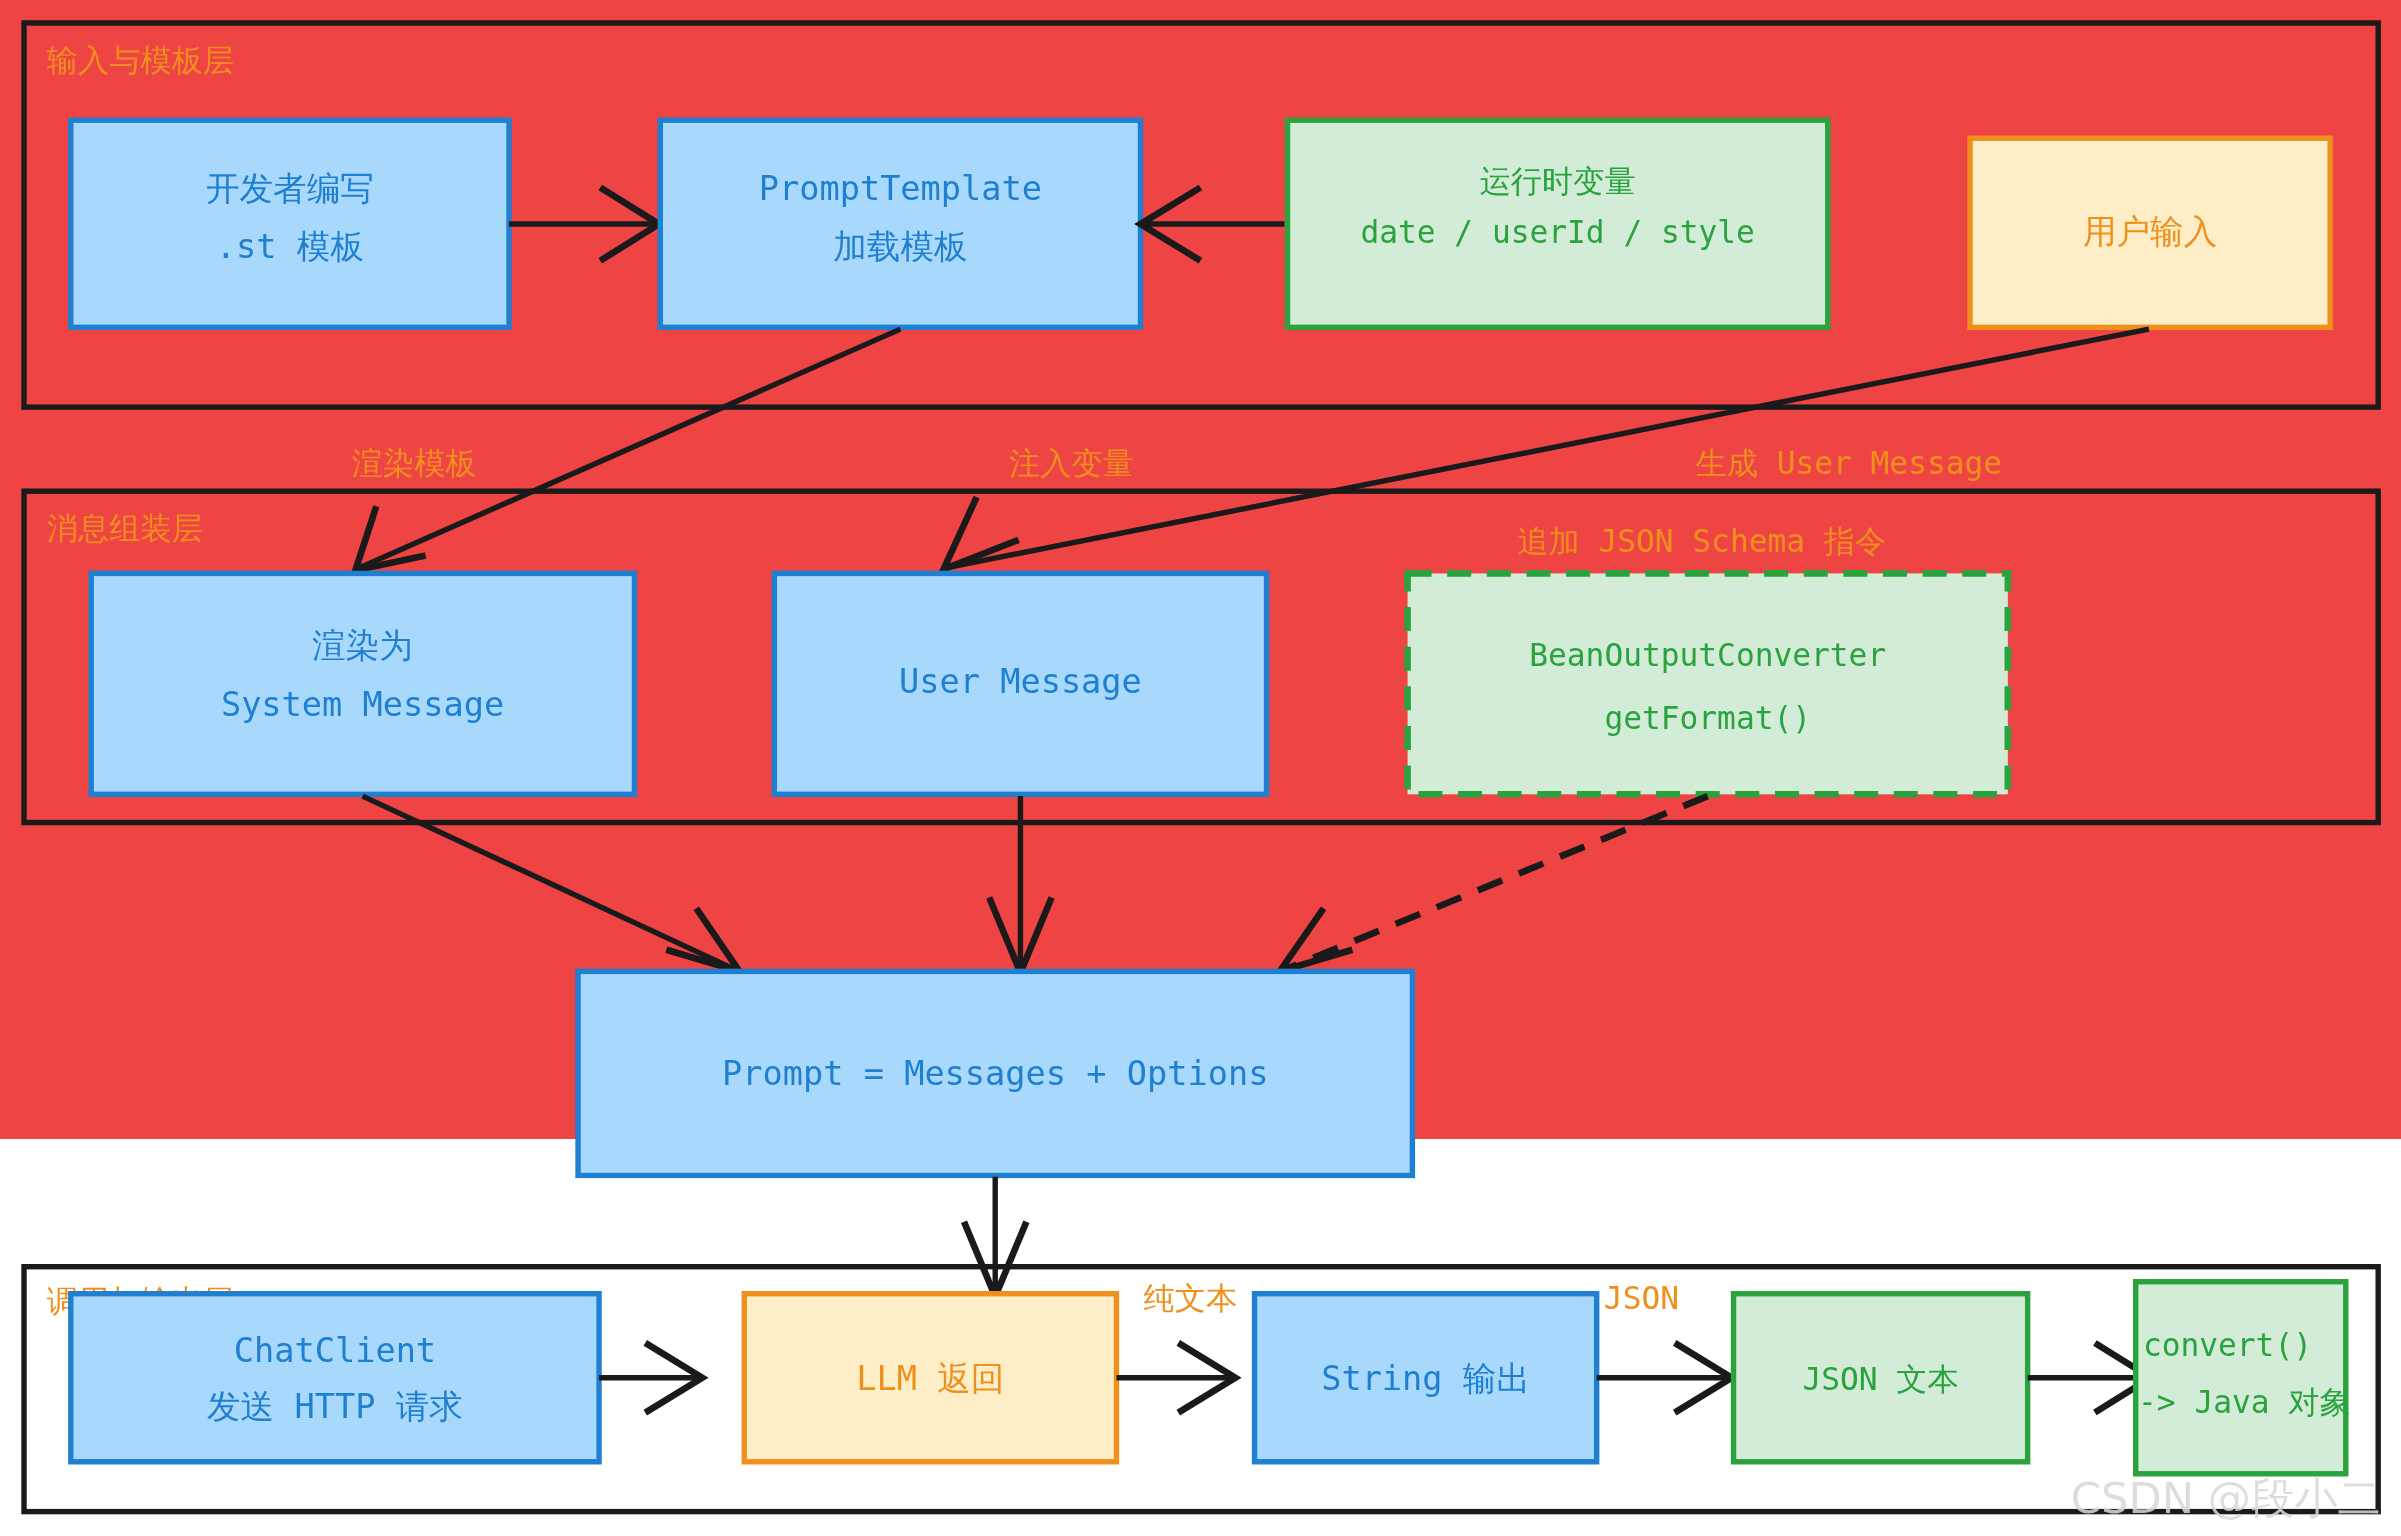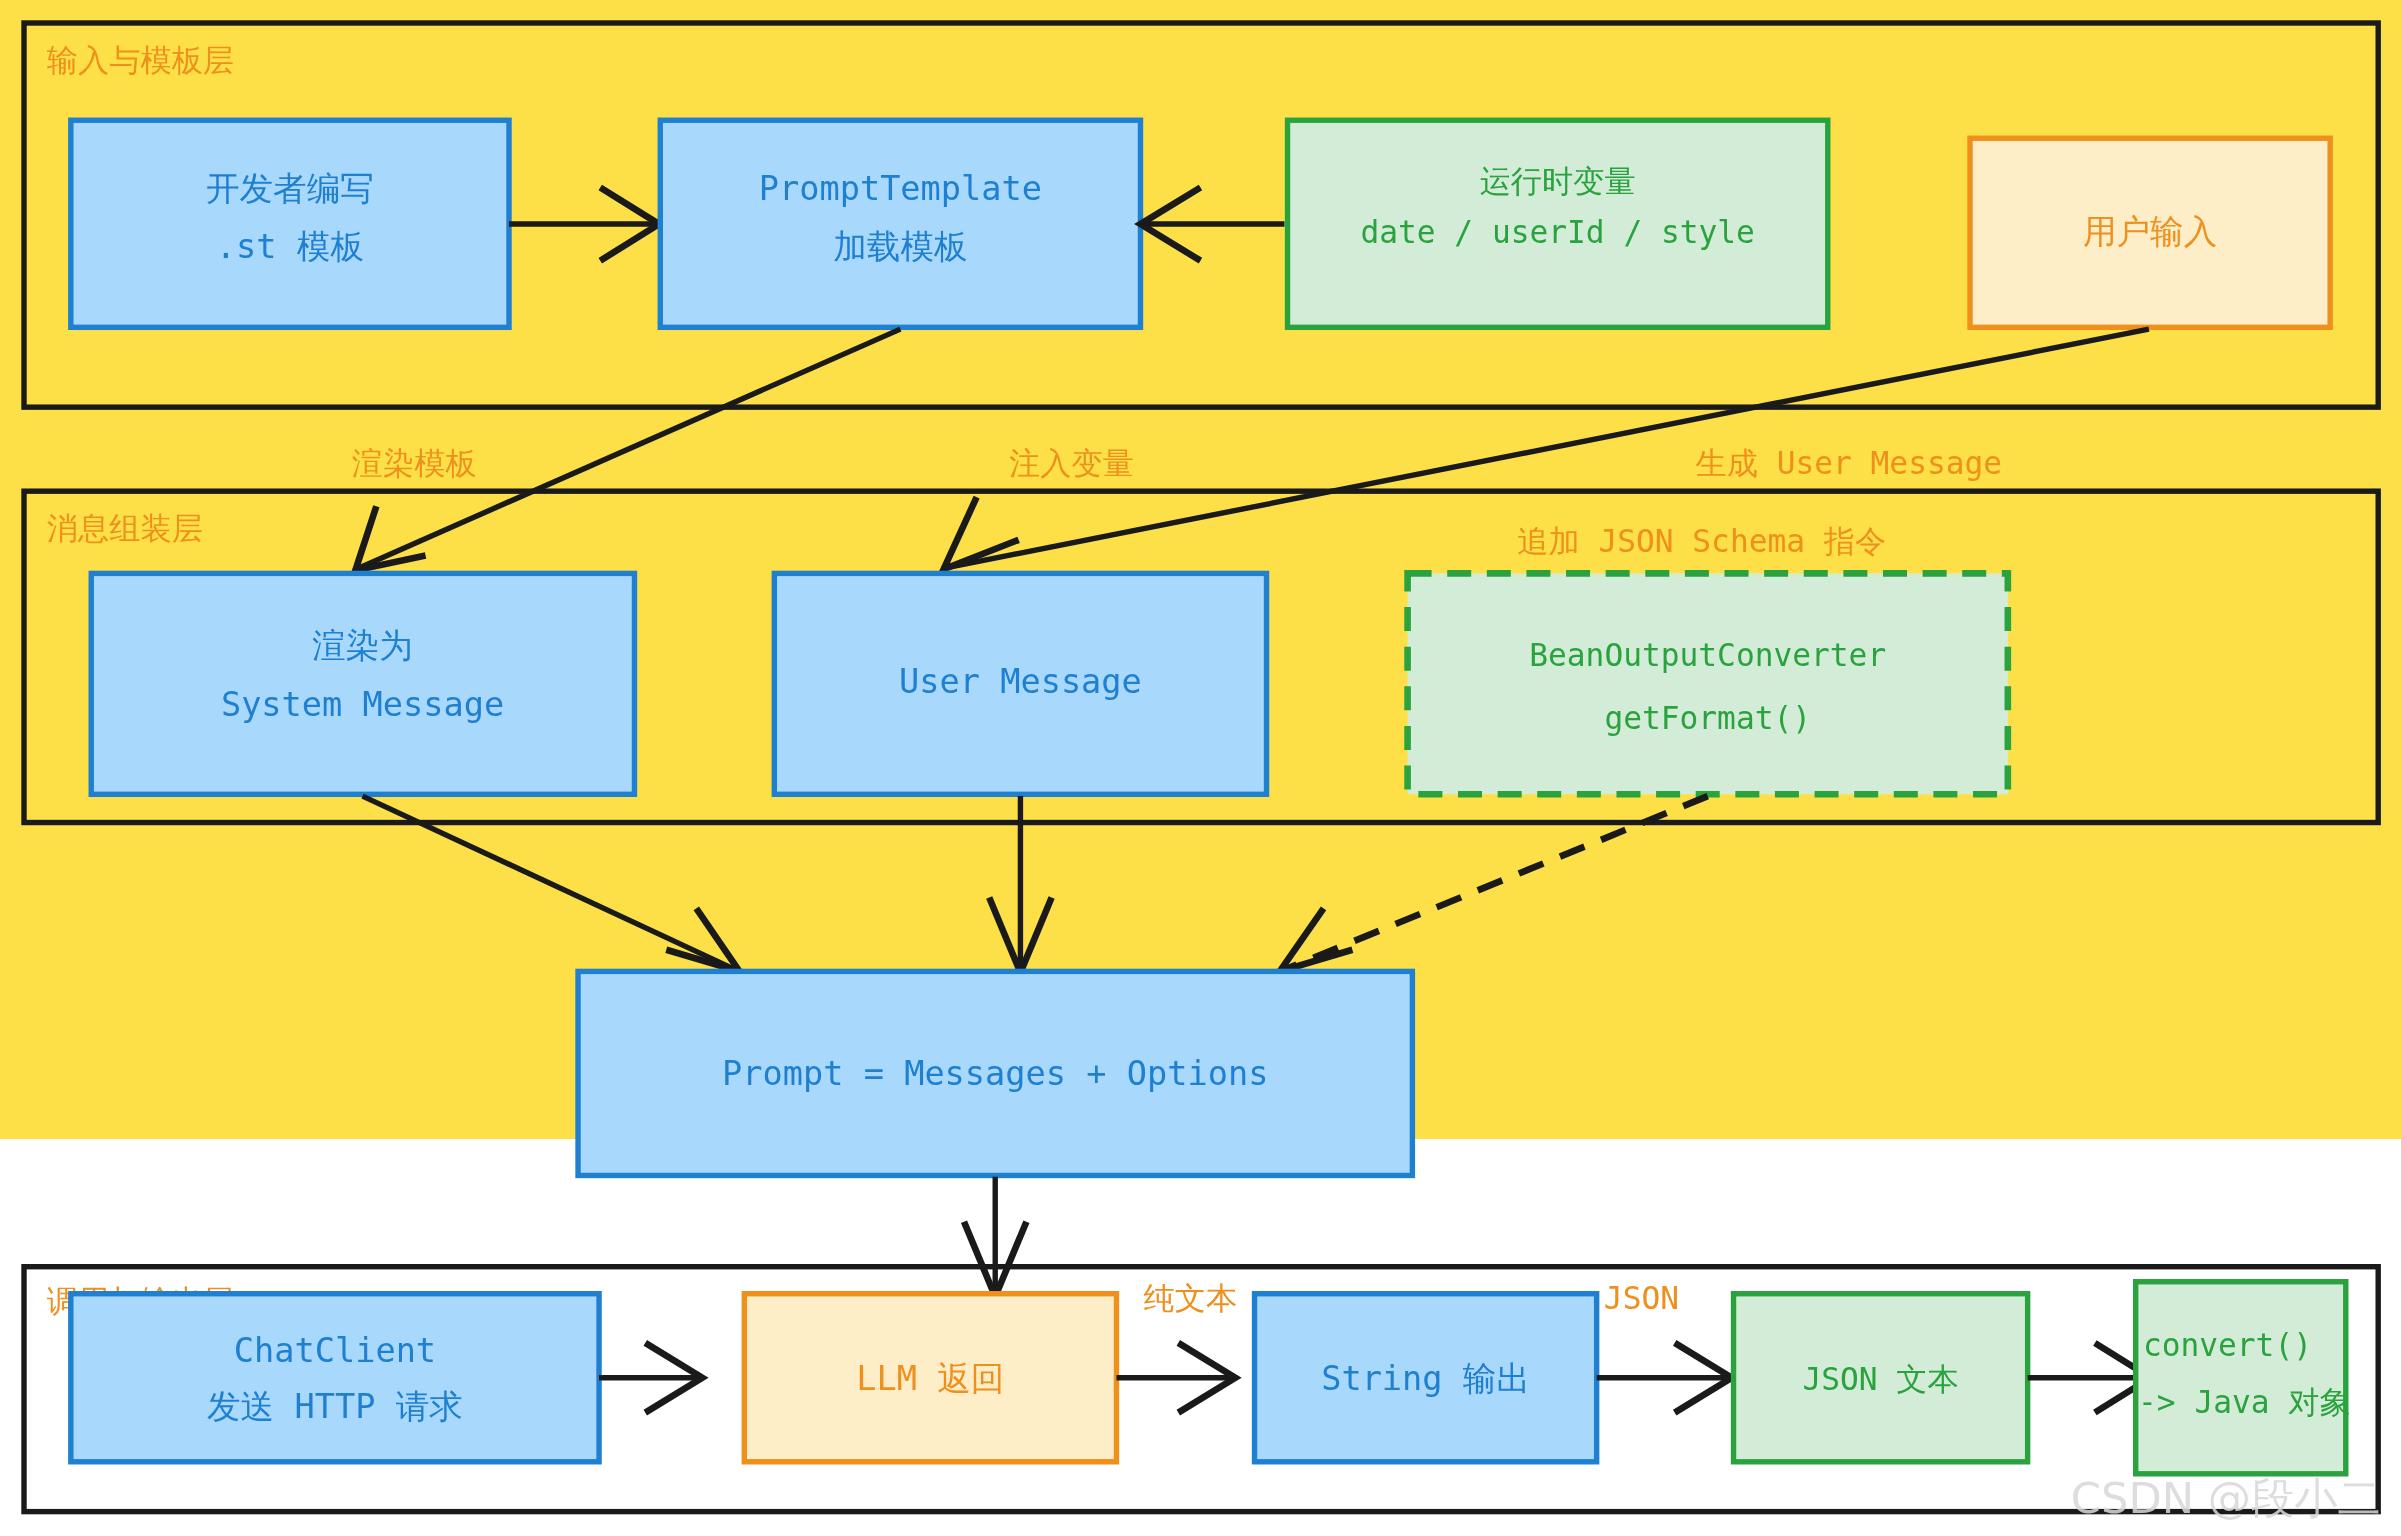--- a/index.html
+++ b/index.html
@@ -10,21 +10,21 @@
   body {
     width: 2401px;
     height: 1537px;
     font-family: "DejaVu Sans", sans-serif;
     overflow: hidden;
   }
   #stage {
     position: relative;
     width: 2401px;
     height: 1139px;
-    background: #fde047;
+    background: #ef4444;
   }
   svg.diagram {
     position: absolute;
     top: 0;
     left: 0;
     width: 2401px;
     height: 1537px;
   }
   .layer-frame {
     fill: none;

